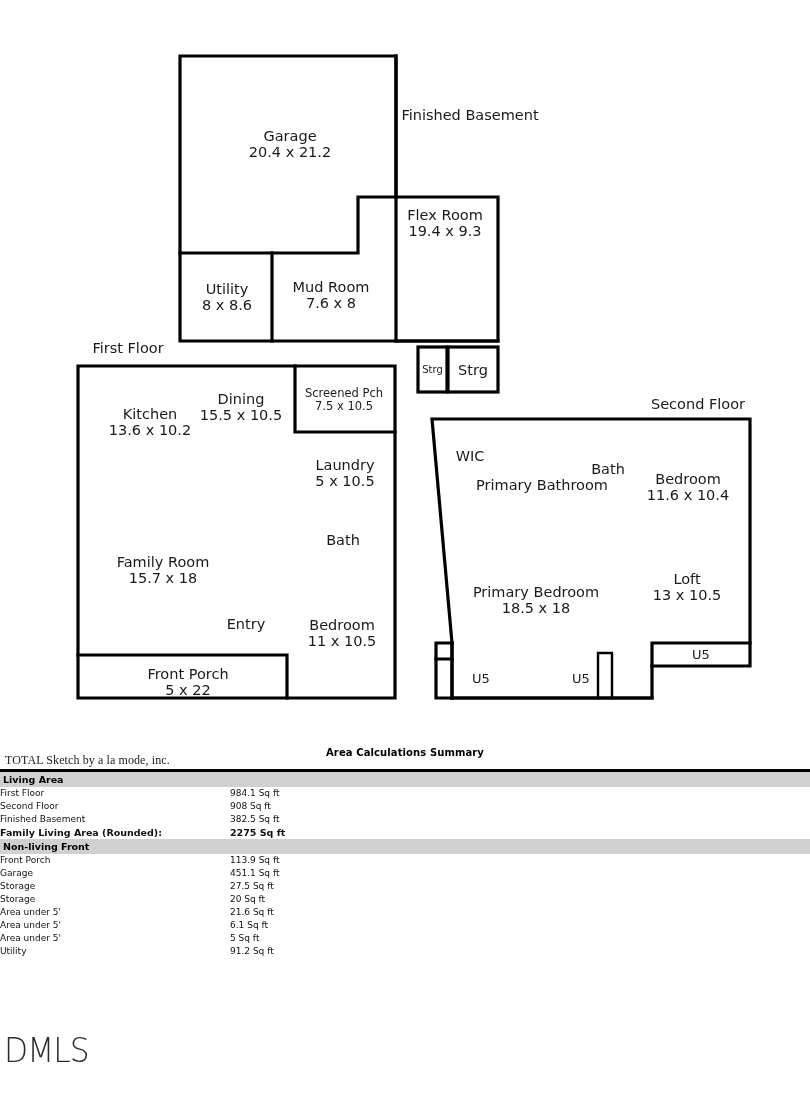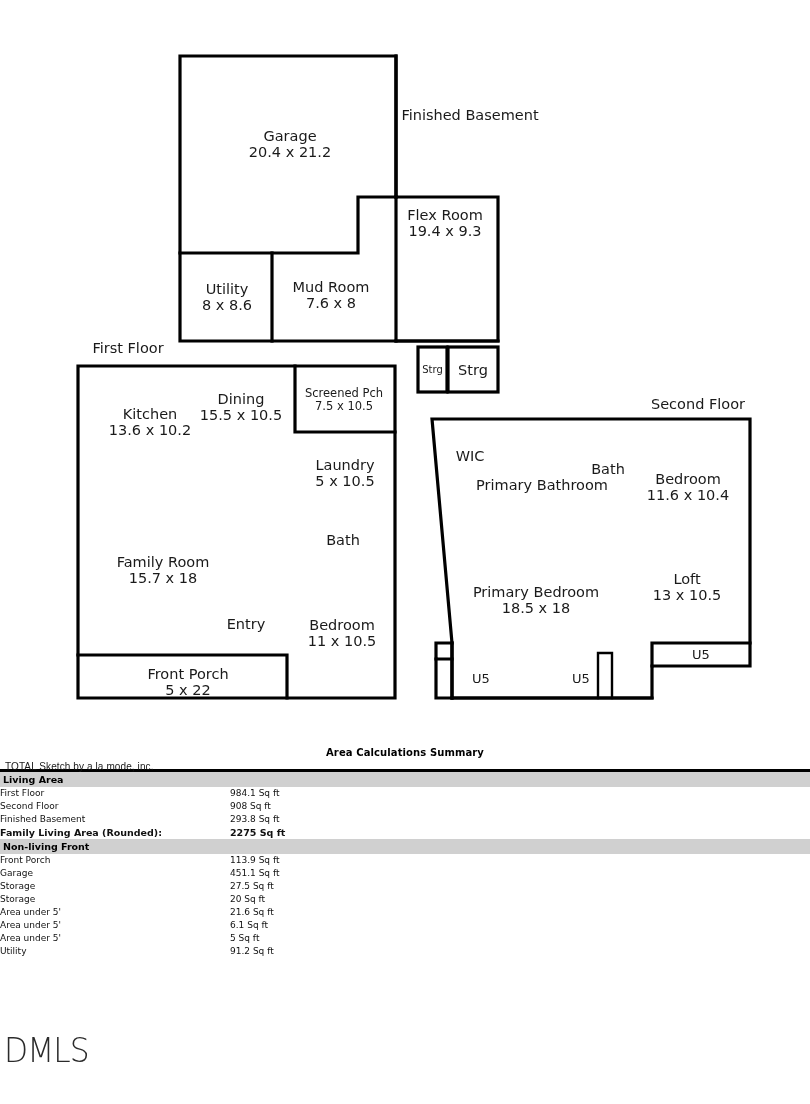--- a/index.html
+++ b/index.html
@@ -70,25 +70,25 @@
     top: 745px;
     width: 810px;
   }
   .summary-head {
     position: relative;
     height: 22px;
   }
   .summary-credit {
     position: absolute;
     left: 5px;
-    top: 16px;
-    font-size: 10px;
+    top: 8px;
+    font-size: 12px;
     color: #1a1a1a;
     letter-spacing: 0.1px;
-    font-family: Liberation Sans, sans-serif;
+    font-family: Liberation Serif, serif;
   }
   .summary-title {
     position: absolute;
     left: 0;
     top: 2px;
     width: 810px;
     text-align: center;
     font-size: 10px;
     font-weight: bold;
     color: #000000;
@@ -276,21 +276,21 @@
         <td class="area-value">984.1 Sq ft</td>
         <td class="area-pad"></td>
       </tr>
       <tr>
         <td class="area-name">Second Floor</td>
         <td class="area-value">908 Sq ft</td>
         <td class="area-pad"></td>
       </tr>
       <tr>
         <td class="area-name">Finished Basement</td>
-        <td class="area-value">293.8 Sq ft</td>
+        <td class="area-value">382.5 Sq ft</td>
         <td class="area-pad"></td>
       </tr>
       <tr class="total-row">
         <td class="area-name">Family Living Area (Rounded):</td>
         <td class="area-value">2275 Sq ft</td>
         <td class="area-pad"></td>
       </tr>
     </tbody>
   </table>
 

